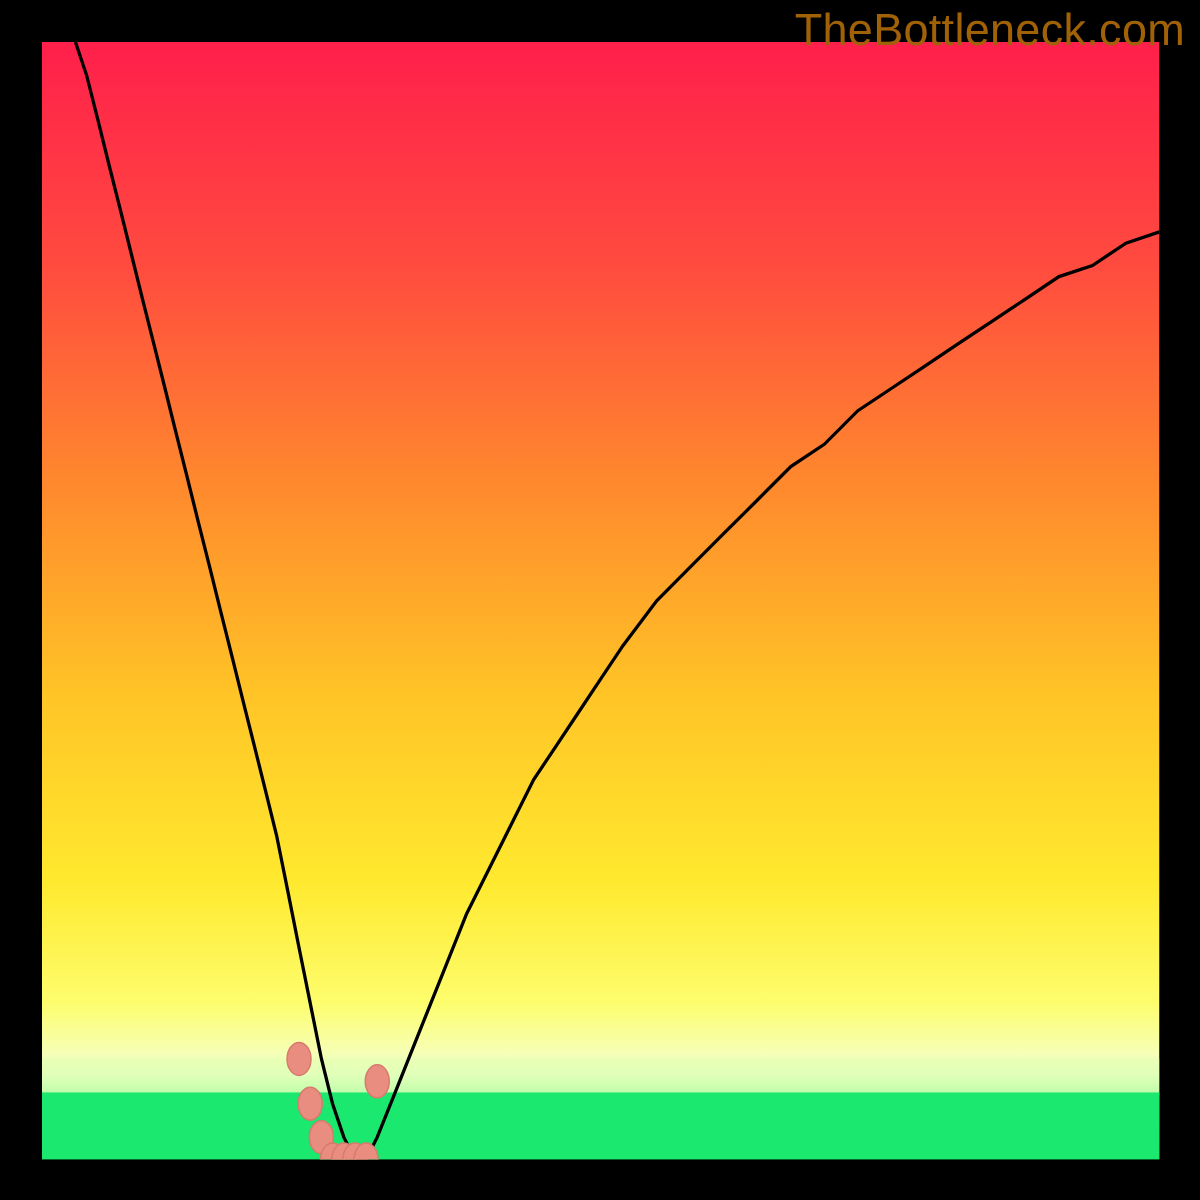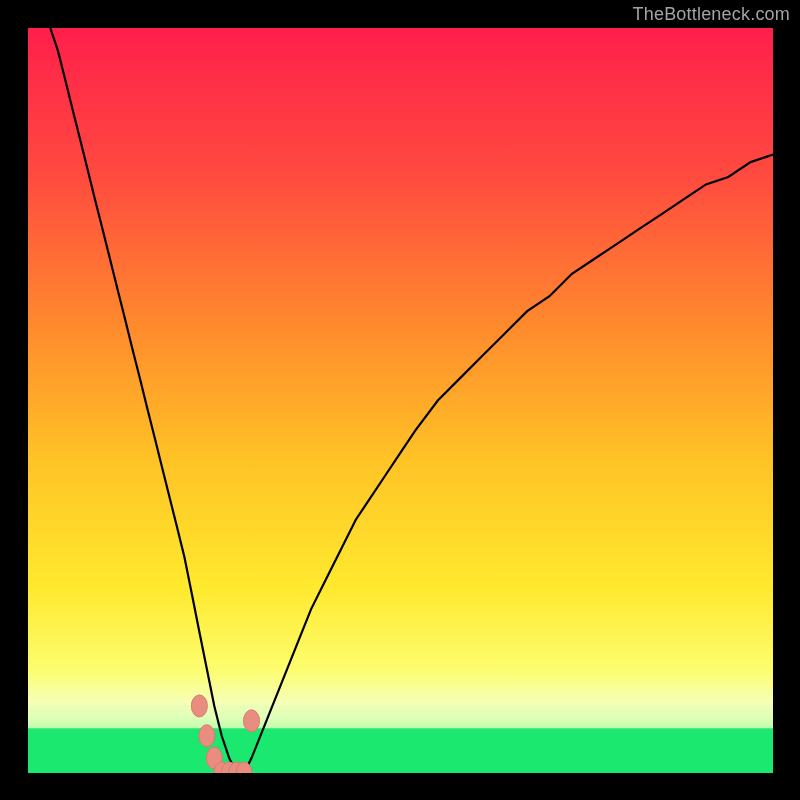--- a/index.html
+++ b/index.html
@@ -1,17 +1,17 @@
 <!DOCTYPE html>
 <html><head>
 <meta charset="utf-8">
 <style>
   html,body{margin:0;padding:0;width:800px;height:800px;background:#000;overflow:hidden;font-family:Arial, sans-serif;}
   .stage{position:absolute;left:28px;top:28px;width:745px;height:745px;}
-  .watermark{position:absolute;top:4px;right:10px;color:#a3a3a3;font-size:18px;font-weight:400;letter-spacing:0.2px;}
+  .watermark{position:absolute;top:4px;right:10px;color:#a16207;font-size:30px;font-weight:400;letter-spacing:0.2px;}
   svg{display:block;}
 </style>
 </head>
 <body>
 
 <div class="stage">
   <svg id="chart-svg" width="745" height="745" viewBox="0 0 745 745">
     <defs>
       <linearGradient id="bg-grad" x1="0" y1="0" x2="0" y2="1">
           <stop offset="0%" stop-color="#ff1f4b"></stop>

